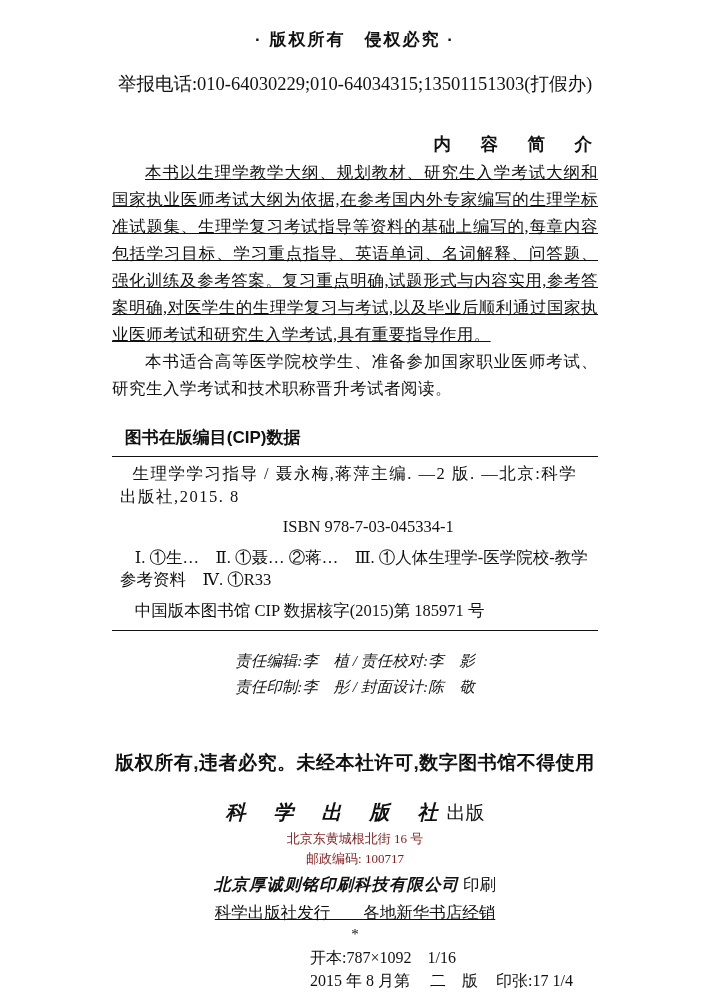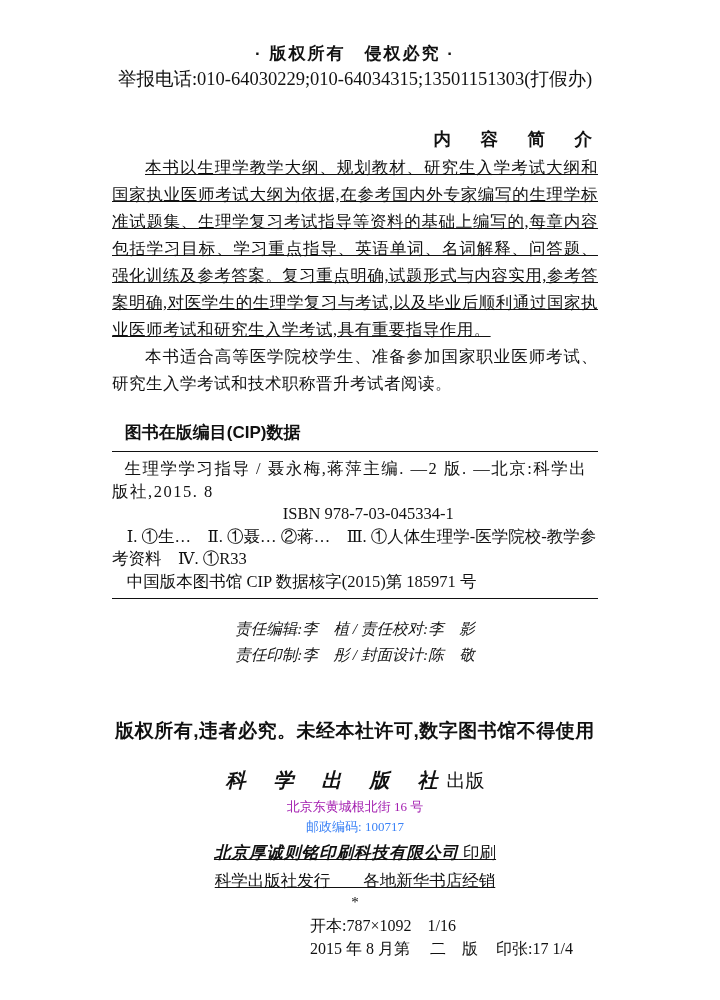--- a/index.html
+++ b/index.html
@@ -27,26 +27,26 @@
   .hei {
     font-family: "Liberation Sans", "DejaVu Sans", sans-serif;
     font-weight: 700;
   }
   .kai {
     font-style: italic;
   }
   .center { text-align: center; }
 
   .copyright-notice {
-    padding-top: 42px;
+    padding-top: 28px;
     font-size: 17px;
     letter-spacing: 2px;
   }
   .report-hotline {
-    margin-top: 1px;
+    margin-top: 20px;
     font-size: 18.5px;
   }
   .intro-heading {
     margin-top: 36px;
     font-size: 17.5px;
     letter-spacing: 6px;
     text-align: right;
   }
   .intro-para {
     margin: 0;
@@ -67,21 +67,21 @@
     border: none;
     border-top: 1.6px solid #111;
     margin: 0;
   }
   .cip-rule.top { margin-top: 7px; }
   .cip-rule.bottom { margin-top: 5px; }
   .cip-body {
     font-size: 16.5px;
     line-height: 22.5px;
   }
-  .cip-body p { margin: 0; }
+  .cip-body p { margin: 8px; }
   .cip-title-line { margin-top: 6px !important; text-indent: 0.75em; letter-spacing: 1.5px; }
   .cip-isbn { text-indent: 1.6em; text-align: center; }
   .cip-class { text-indent: 0.9em; }
   .cip-registry { text-indent: 0.9em; }
 
   .credits {
     margin-top: 17px;
     font-size: 15.5px;
     line-height: 26px;
   }
@@ -100,35 +100,34 @@
     letter-spacing: 4px;
   }
   .publisher-suffix {
     font-weight: 400;
     font-style: normal;
     font-size: 19px;
   }
   .pub-address {
     margin-top: 4px;
     font-size: 13px;
-    color: #a21caf;
+    color: #7f1d1d;
   }
   .pub-postcode {
     margin-top: 2px;
     font-size: 13px;
-    color: #3b82f6;
+    color: #7f1d1d;
   }
   .pub-website {
     margin-top: 2px;
     font-size: 16px;
   }
   .printer-line {
     margin-top: 6px;
     font-size: 16.5px;
-    text-decoration: underline;
   }
   .printer-script {
     font-weight: 700;
     font-style: italic;
     letter-spacing: 1px;
   }
   .printer-suffix { font-weight: 400; font-style: normal; }
   .distribution-line {
     margin-top: 6px;
     font-size: 16.5px;

